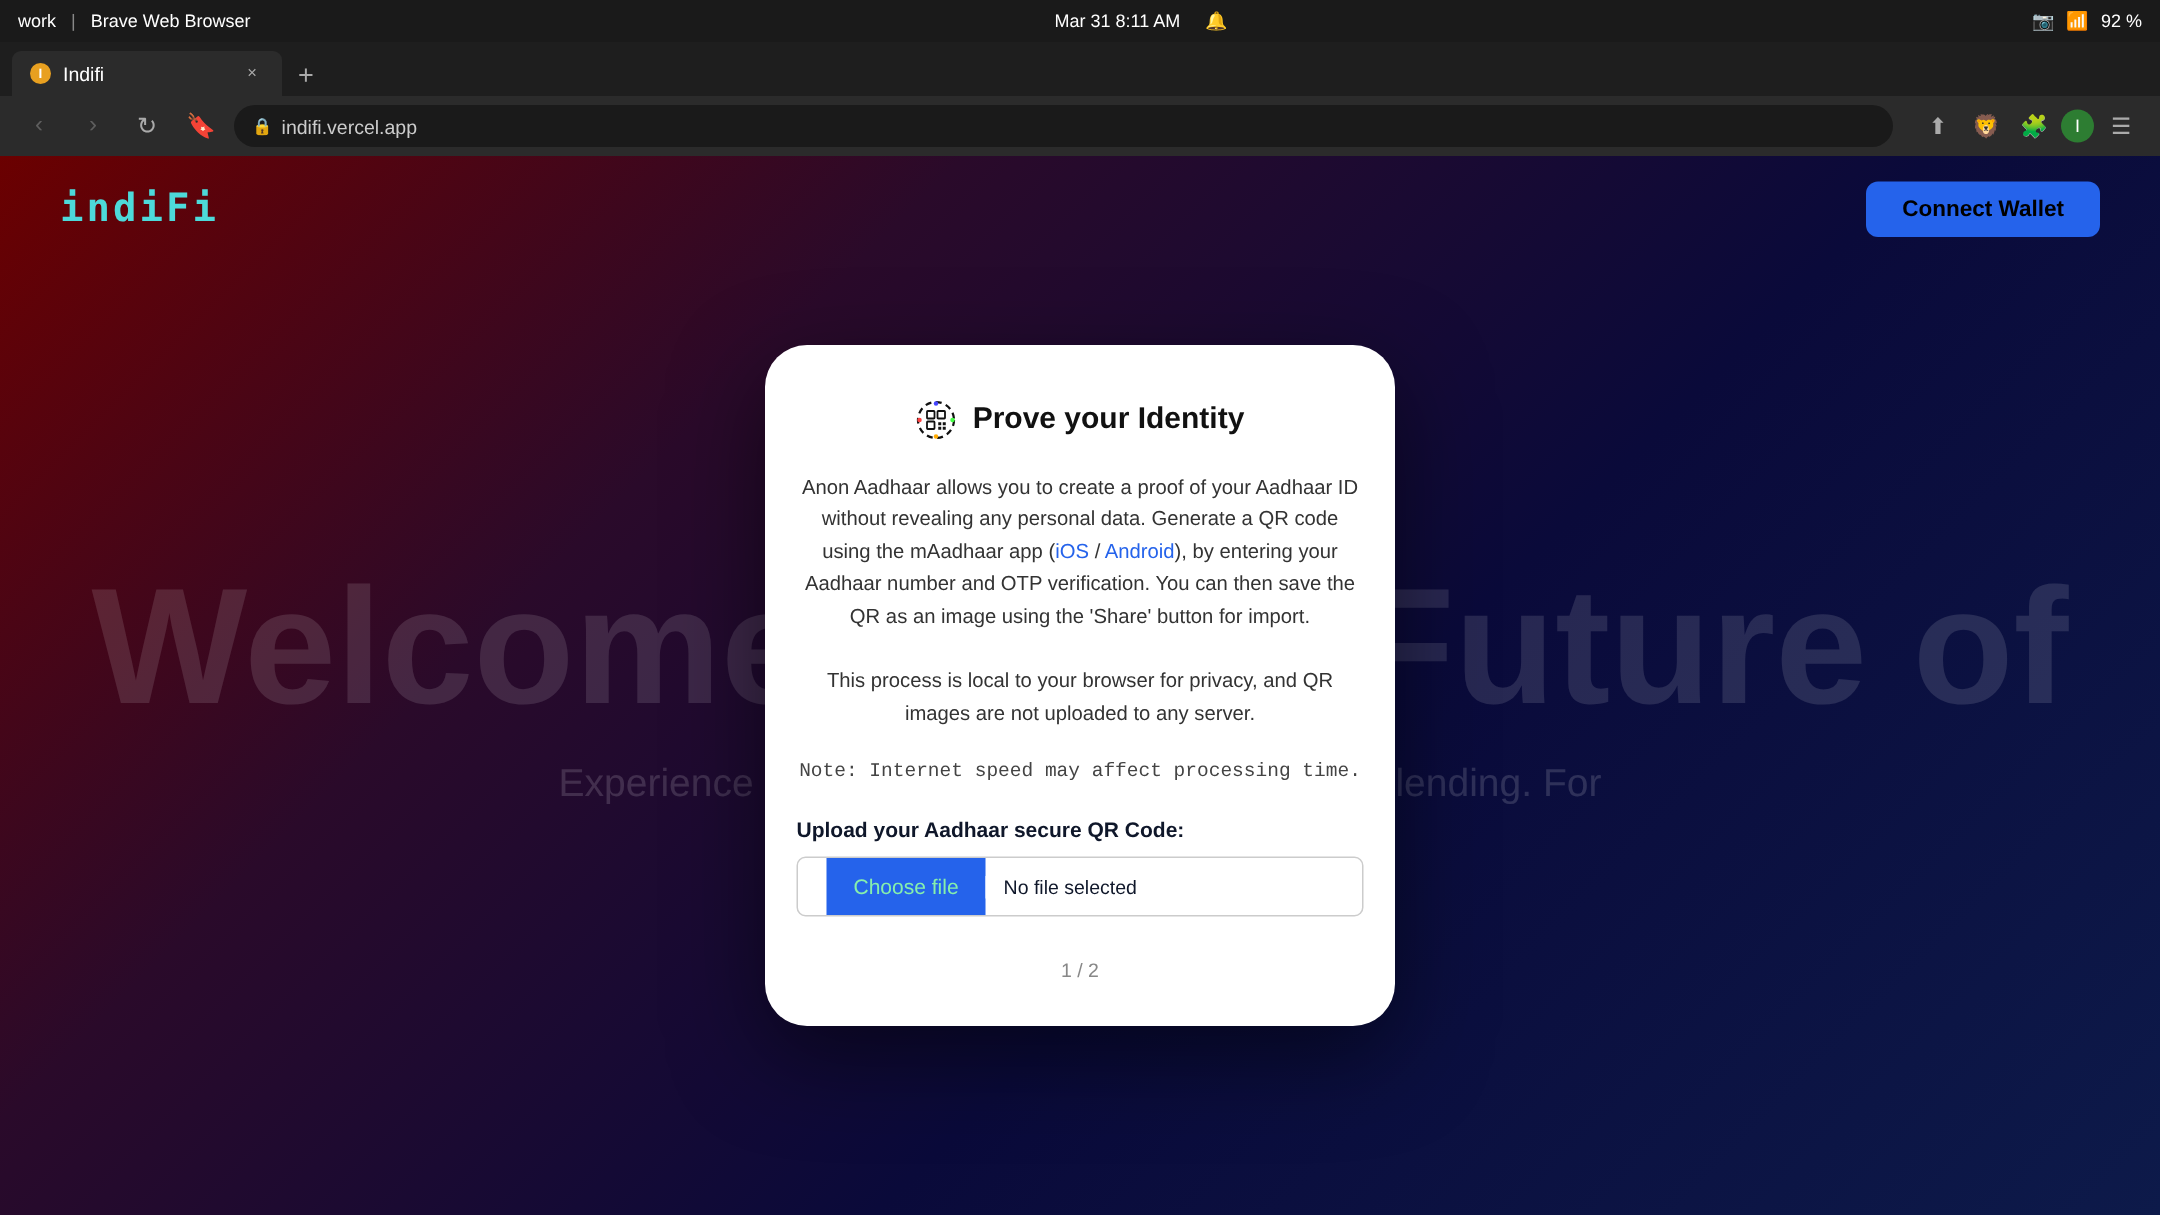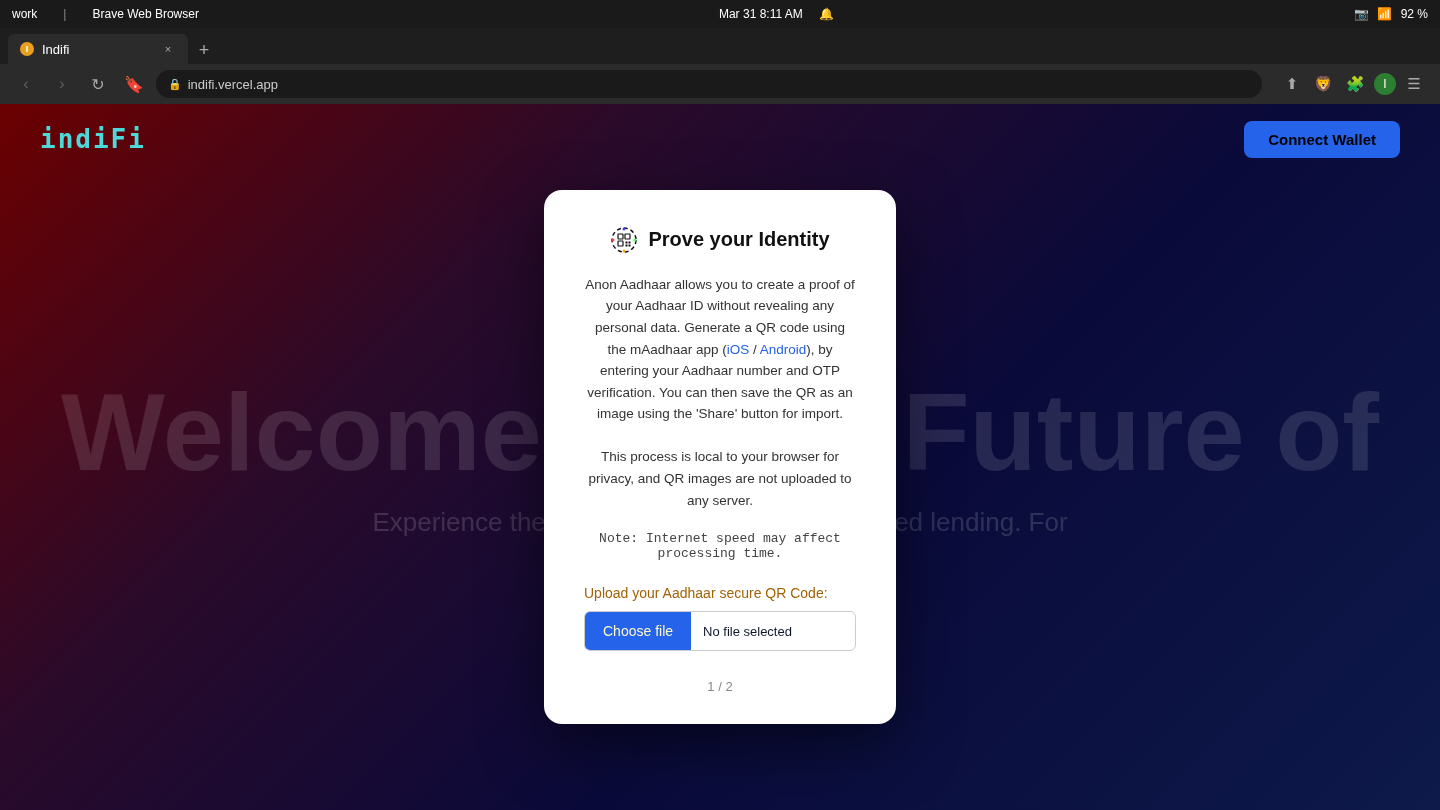--- a/index.html
+++ b/index.html
@@ -15,21 +15,21 @@
     .os-bar {
       height: 28px;
       background: #1a1a1a;
       display: flex;
       align-items: center;
       justify-content: space-between;
       padding: 0 12px;
       color: #fff;
       font-size: 12px;
     }
-    .os-bar-left { display: flex; align-items: center; gap: 26px; }
+    .os-bar-left { display: flex; align-items: center; gap: 10px; }
     .os-bar-center { display: flex; align-items: center; gap: 17px; }
     .os-bar-right { display: flex; align-items: center; gap: 8px; }
 
     
     .browser-chrome {
       background: #2b2b2b;
     }
     .tab-bar {
       height: 36px;
       display: flex;
@@ -200,23 +200,23 @@
     
     .modal-overlay {
       position: absolute;
       top: 0; left: 0; right: 0; bottom: 0;
       display: flex;
       align-items: center;
       justify-content: center;
     }
     .modal {
       background: #fff;
-      border-radius: 18px;
-      width: 352px;
-      padding: 36px 40px 30px;
+      border-radius: 28px;
+      width: 420px;
+      padding: 36px 21px 30px;
       box-shadow: 0 20px 60px rgba(0,0,0,0.5);
       position: relative;
     }
     .modal-header {
       display: flex;
       align-items: center;
       justify-content: center;
       gap: 10px;
       margin-bottom: 20px;
     }
@@ -243,43 +243,44 @@
     }
     .modal-note {
       font-size: 13px;
       color: #444;
       text-align: center;
       margin-bottom: 24px;
       font-family: Liberation Mono, monospace;
     }
     .upload-label {
       font-size: 14px;
-      font-weight: 400;
-      color: #a16207;
+      font-weight: 700;
+      color: #0f172a;
       margin-bottom: 10px;
       display: block;
     }
     .file-input-row {
       display: flex;
       align-items: center;
       border: 1px solid #ccc;
       border-radius: 6px;
       overflow: hidden;
       height: 40px;
     }
     .choose-file-btn {
       background: #2563eb;
-      color: #fef9c3;
+      color: #86efac;
       border: none;
       padding: 0 18px;
       height: 100%;
       font-size: 14px;
       font-weight: 500;
       cursor: pointer;
       white-space: nowrap;
+      margin-left: 19px;
     }
     .file-name-display {
       flex: 1;
       padding: 0 12px;
       font-size: 13px;
       color: #0f172a;
       background: #fff;
     }
     .modal-pagination {
       text-align: center;

